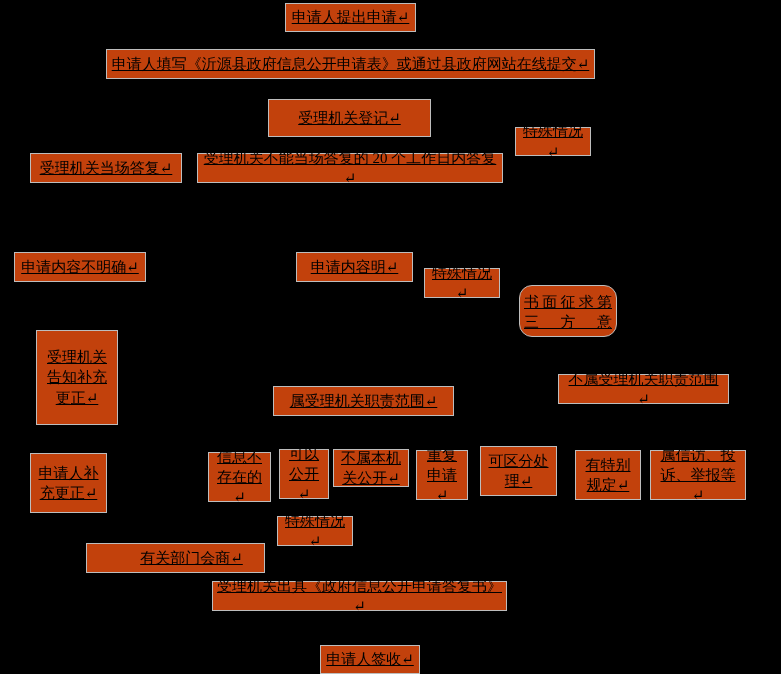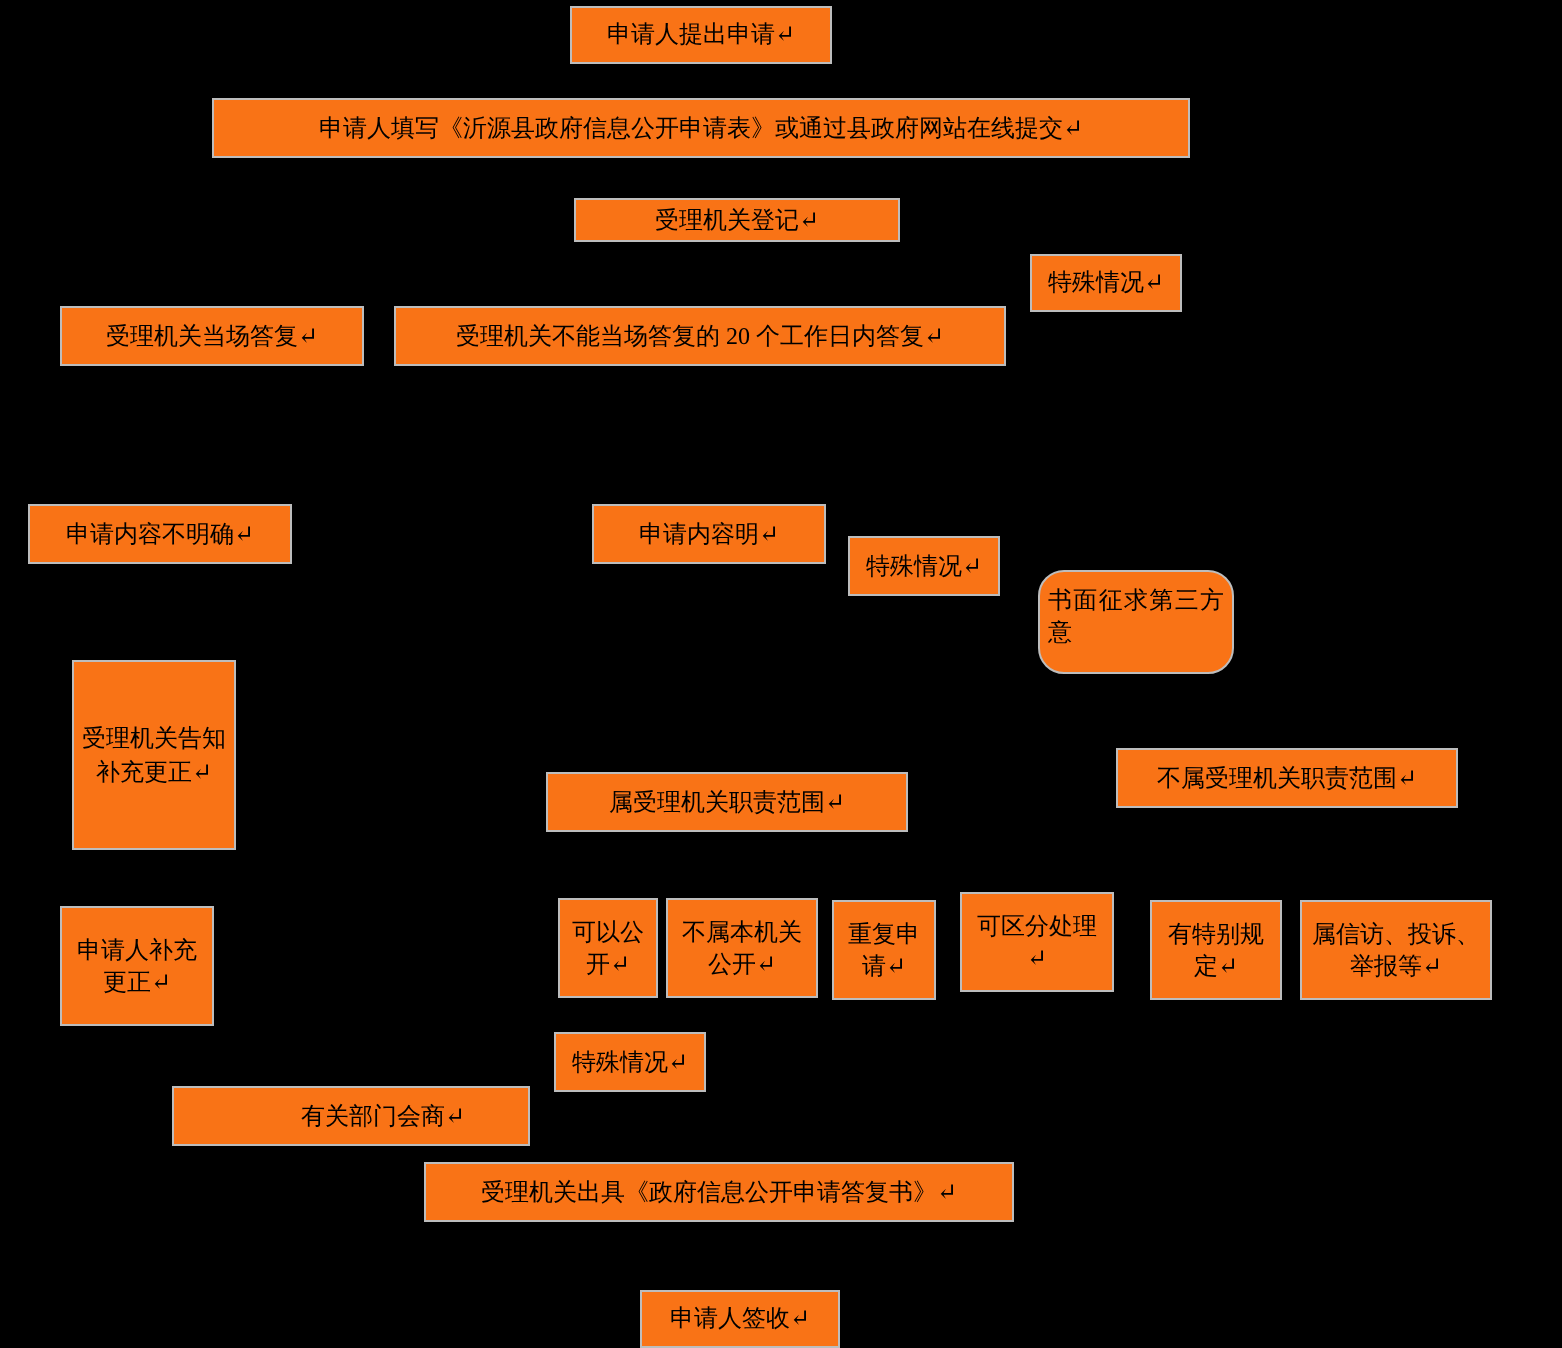--- a/index.html
+++ b/index.html
@@ -10,62 +10,64 @@
   #canvas {
     position: relative;
     width: 781px;
     height: 674px;
     background: #000000;
     overflow: hidden;
     font-family: "Liberation Serif", "DejaVu Serif", serif;
   }
   .node {
     position: absolute;
-    background: #f97316;
+    background: #c2410c;
     color: #000000;
     border: 1px solid #bdbdbd;
     box-sizing: border-box;
     display: flex;
     align-items: center;
     justify-content: center;
     text-align: center;
-    font-size: 12px;
+    font-size: 15px;
     line-height: 1.35;
     padding: 2px 4px;
     white-space: pre-wrap;
     word-break: break-all;
+    text-decoration: underline;
   }
   .node.justify {
     text-align: justify;
     text-align-last: justify;
     justify-content: stretch;
     display: block;
     padding-top: 6px;
   }
 </style>
 </head>
 <body>
 
 <div id="canvas">
     <div class="node" style="left: 285px; top: 3px; width: 131px; height: 29px;">申请人提出申请↵</div>
     <div class="node" style="left: 106px; top: 49px; width: 489px; height: 30px;">申请人填写《沂源县政府信息公开申请表》或通过县政府网站在线提交↵</div>
-    <div class="node" style="left: 268px; top: 99px; width: 163px; height: 22px; margin-left: 19px;">受理机关登记↵</div>
+    <div class="node" style="left: 268px; top: 99px; width: 163px; height: 38px;">受理机关登记↵</div>
     <div class="node" style="left: 515px; top: 127px; width: 76px; height: 29px;">特殊情况↵</div>
     <div class="node" style="left: 30px; top: 153px; width: 152px; height: 30px;">受理机关当场答复↵</div>
     <div class="node" style="left: 197px; top: 153px; width: 306px; height: 30px;">受理机关不能当场答复的 20 个工作日内答复↵</div>
     <div class="node" style="left: 14px; top: 252px; width: 132px; height: 30px;">申请内容不明确↵</div>
     <div class="node" style="left: 296px; top: 252px; width: 117px; height: 30px;">申请内容明↵</div>
     <div class="node" style="left: 424px; top: 268px; width: 76px; height: 30px;">特殊情况↵</div>
     <div class="node justify" style="left: 519px; top: 285px; width: 98px; height: 52px; border-radius: 13px;">书面征求第三方意</div>
     <div class="node" style="left: 36px; top: 330px; width: 82px; height: 95px;">受理机关告知补充更正↵</div>
     <div class="node" style="left: 273px; top: 386px; width: 181px; height: 30px;">属受理机关职责范围↵</div>
     <div class="node" style="left: 558px; top: 374px; width: 171px; height: 30px;">不属受理机关职责范围↵</div>
     <div class="node" style="left: 30px; top: 453px; width: 77px; height: 60px;">申请人补充更正↵</div>
+    <div class="node" style="left: 208px; top: 452px; width: 63px; height: 50px;">信息不存在的↵</div>
     <div class="node" style="left: 279px; top: 449px; width: 50px; height: 50px;">可以公开↵</div>
-    <div class="node" style="left: 333px; top: 449px; width: 76px; height: 50px;">不属本机关公开↵</div>
+    <div class="node" style="left: 333px; top: 449px; width: 76px; height: 38px;">不属本机关公开↵</div>
     <div class="node" style="left: 416px; top: 450px; width: 52px; height: 50px;">重复申请↵</div>
     <div class="node" style="left: 480px; top: 446px; width: 77px; height: 50px;">可区分处理↵</div>
     <div class="node" style="left: 575px; top: 450px; width: 66px; height: 50px;">有特别规定↵</div>
     <div class="node" style="left: 650px; top: 450px; width: 96px; height: 50px;">属信访、投诉、举报等↵</div>
     <div class="node" style="left: 277px; top: 516px; width: 76px; height: 30px;">特殊情况↵</div>
     <div class="node" style="left: 86px; top: 543px; width: 179px; height: 30px; padding-left: 36px;">有关部门会商↵</div>
     <div class="node" style="left: 212px; top: 581px; width: 295px; height: 30px;">受理机关出具《政府信息公开申请答复书》↵</div>
     <div class="node" style="left: 320px; top: 645px; width: 100px; height: 29px;">申请人签收↵</div>
   </div>
 

